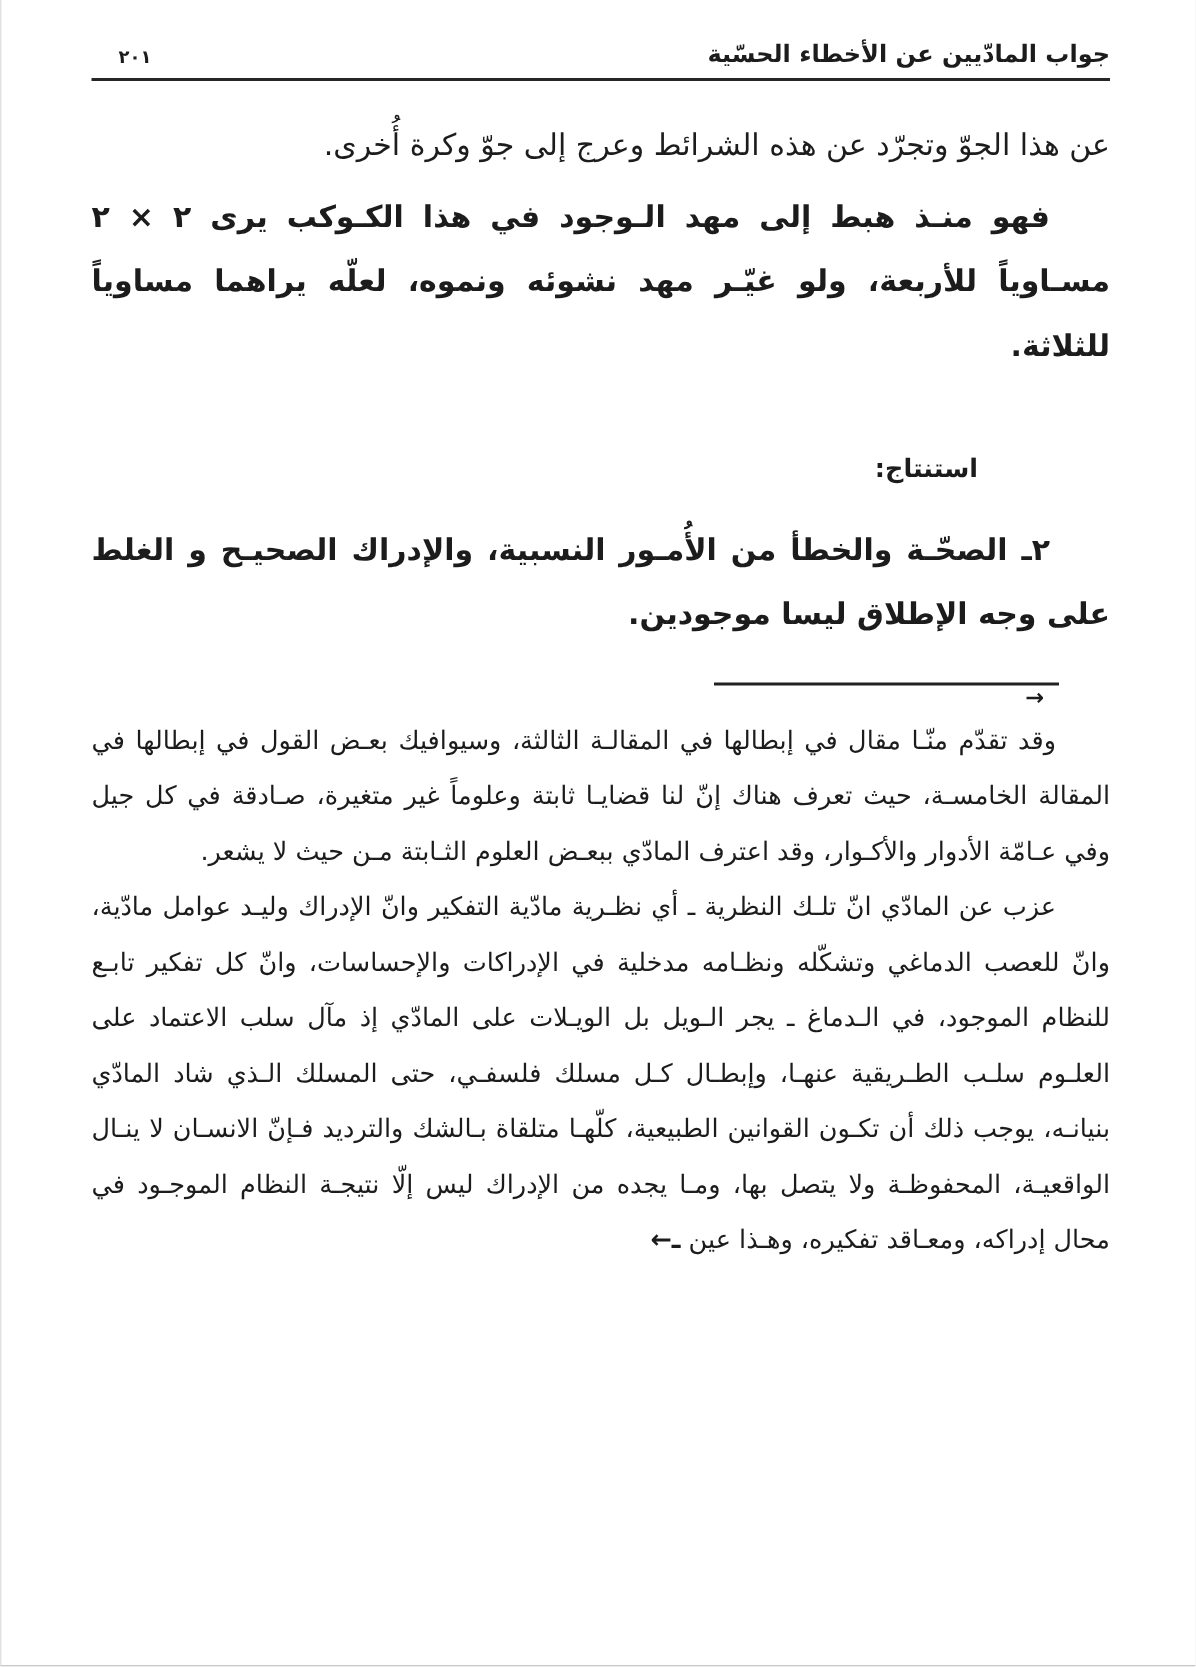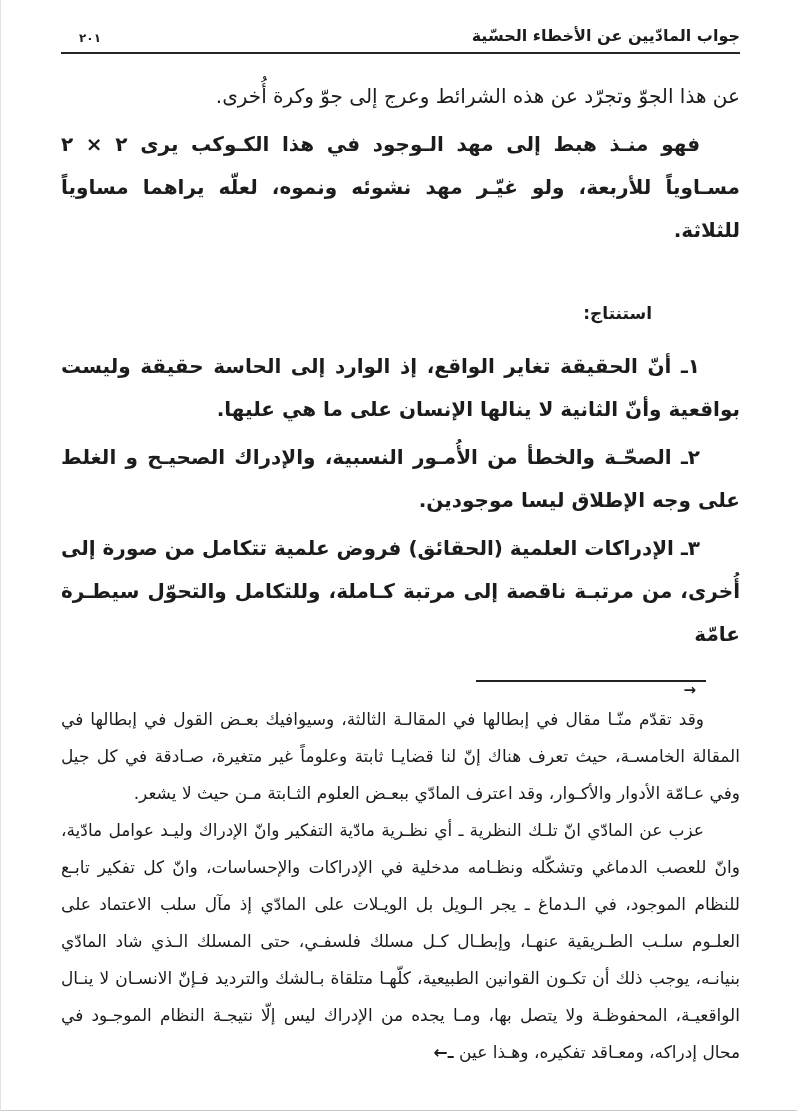--- a/index.html
+++ b/index.html
@@ -106,23 +106,21 @@
     <div class="hdr-pagenum">٢٠١</div>
   </header>
   <div class="hdr-rule"></div>
 
   <main class="body-text">
     <p>عن هذا الجوّ وتجرّد عن هذه الشرائط وعرج إلى جوّ وكرة أُخرى.</p>
     <p class="indent">فهو منـذ هبط إلى مهد الـوجود في هذا الكـوكب يرى ٢ × ٢ مسـاوياً للأربعة، ولو غيّـر مهد نشوئه ونموه، لعلّه يراهما مساوياً للثلاثة.</p>
 
     <h2 class="section-heading">استنتاج:</h2>
 
-    <p class="indent">١ـ أنّ الحقيقة تغاير الواقع، إذ الوارد إلى الحاسة حقيقة وليست بواقعية وأنّ الثانية لا ينالها الإنسان على ما هي عليها.</p>
     <p class="indent">٢ـ الصحّـة والخطأ من الأُمـور النسبية، والإدراك الصحيـح و الغلط على وجه الإطلاق ليسا موجودين.</p>
-    <p class="indent">٣ـ الإدراكات العلمية (الحقائق) فروض علمية تتكامل من صورة إلى أُخرى، من مرتبـة ناقصة إلى مرتبة كـاملة، وللتكامل والتحوّل سيطـرة عامّة</p>
   </main>
 
   <footer class="footnote">
     <div class="fn-sep-line"></div>
     <div class="fn-arrow-top">→</div>
 
     <p class="indent">
       <span>وقد تقدّم منّـا مقال في إبطالها في المقالـة الثالثة، وسيوافيك بعـض القول في إبطالها في المقالة الخامسـة، حيث تعرف هناك إنّ لنا قضايـا ثابتة وعلوماً غير متغيرة، صـادقة في كل جيل وفي عـامّة الأدوار والأكـوار، وقد اعترف المادّي ببعـض العلوم الثـابتة مـن حيث لا يشعر.</span>
     </p>
     <p class="indent">

